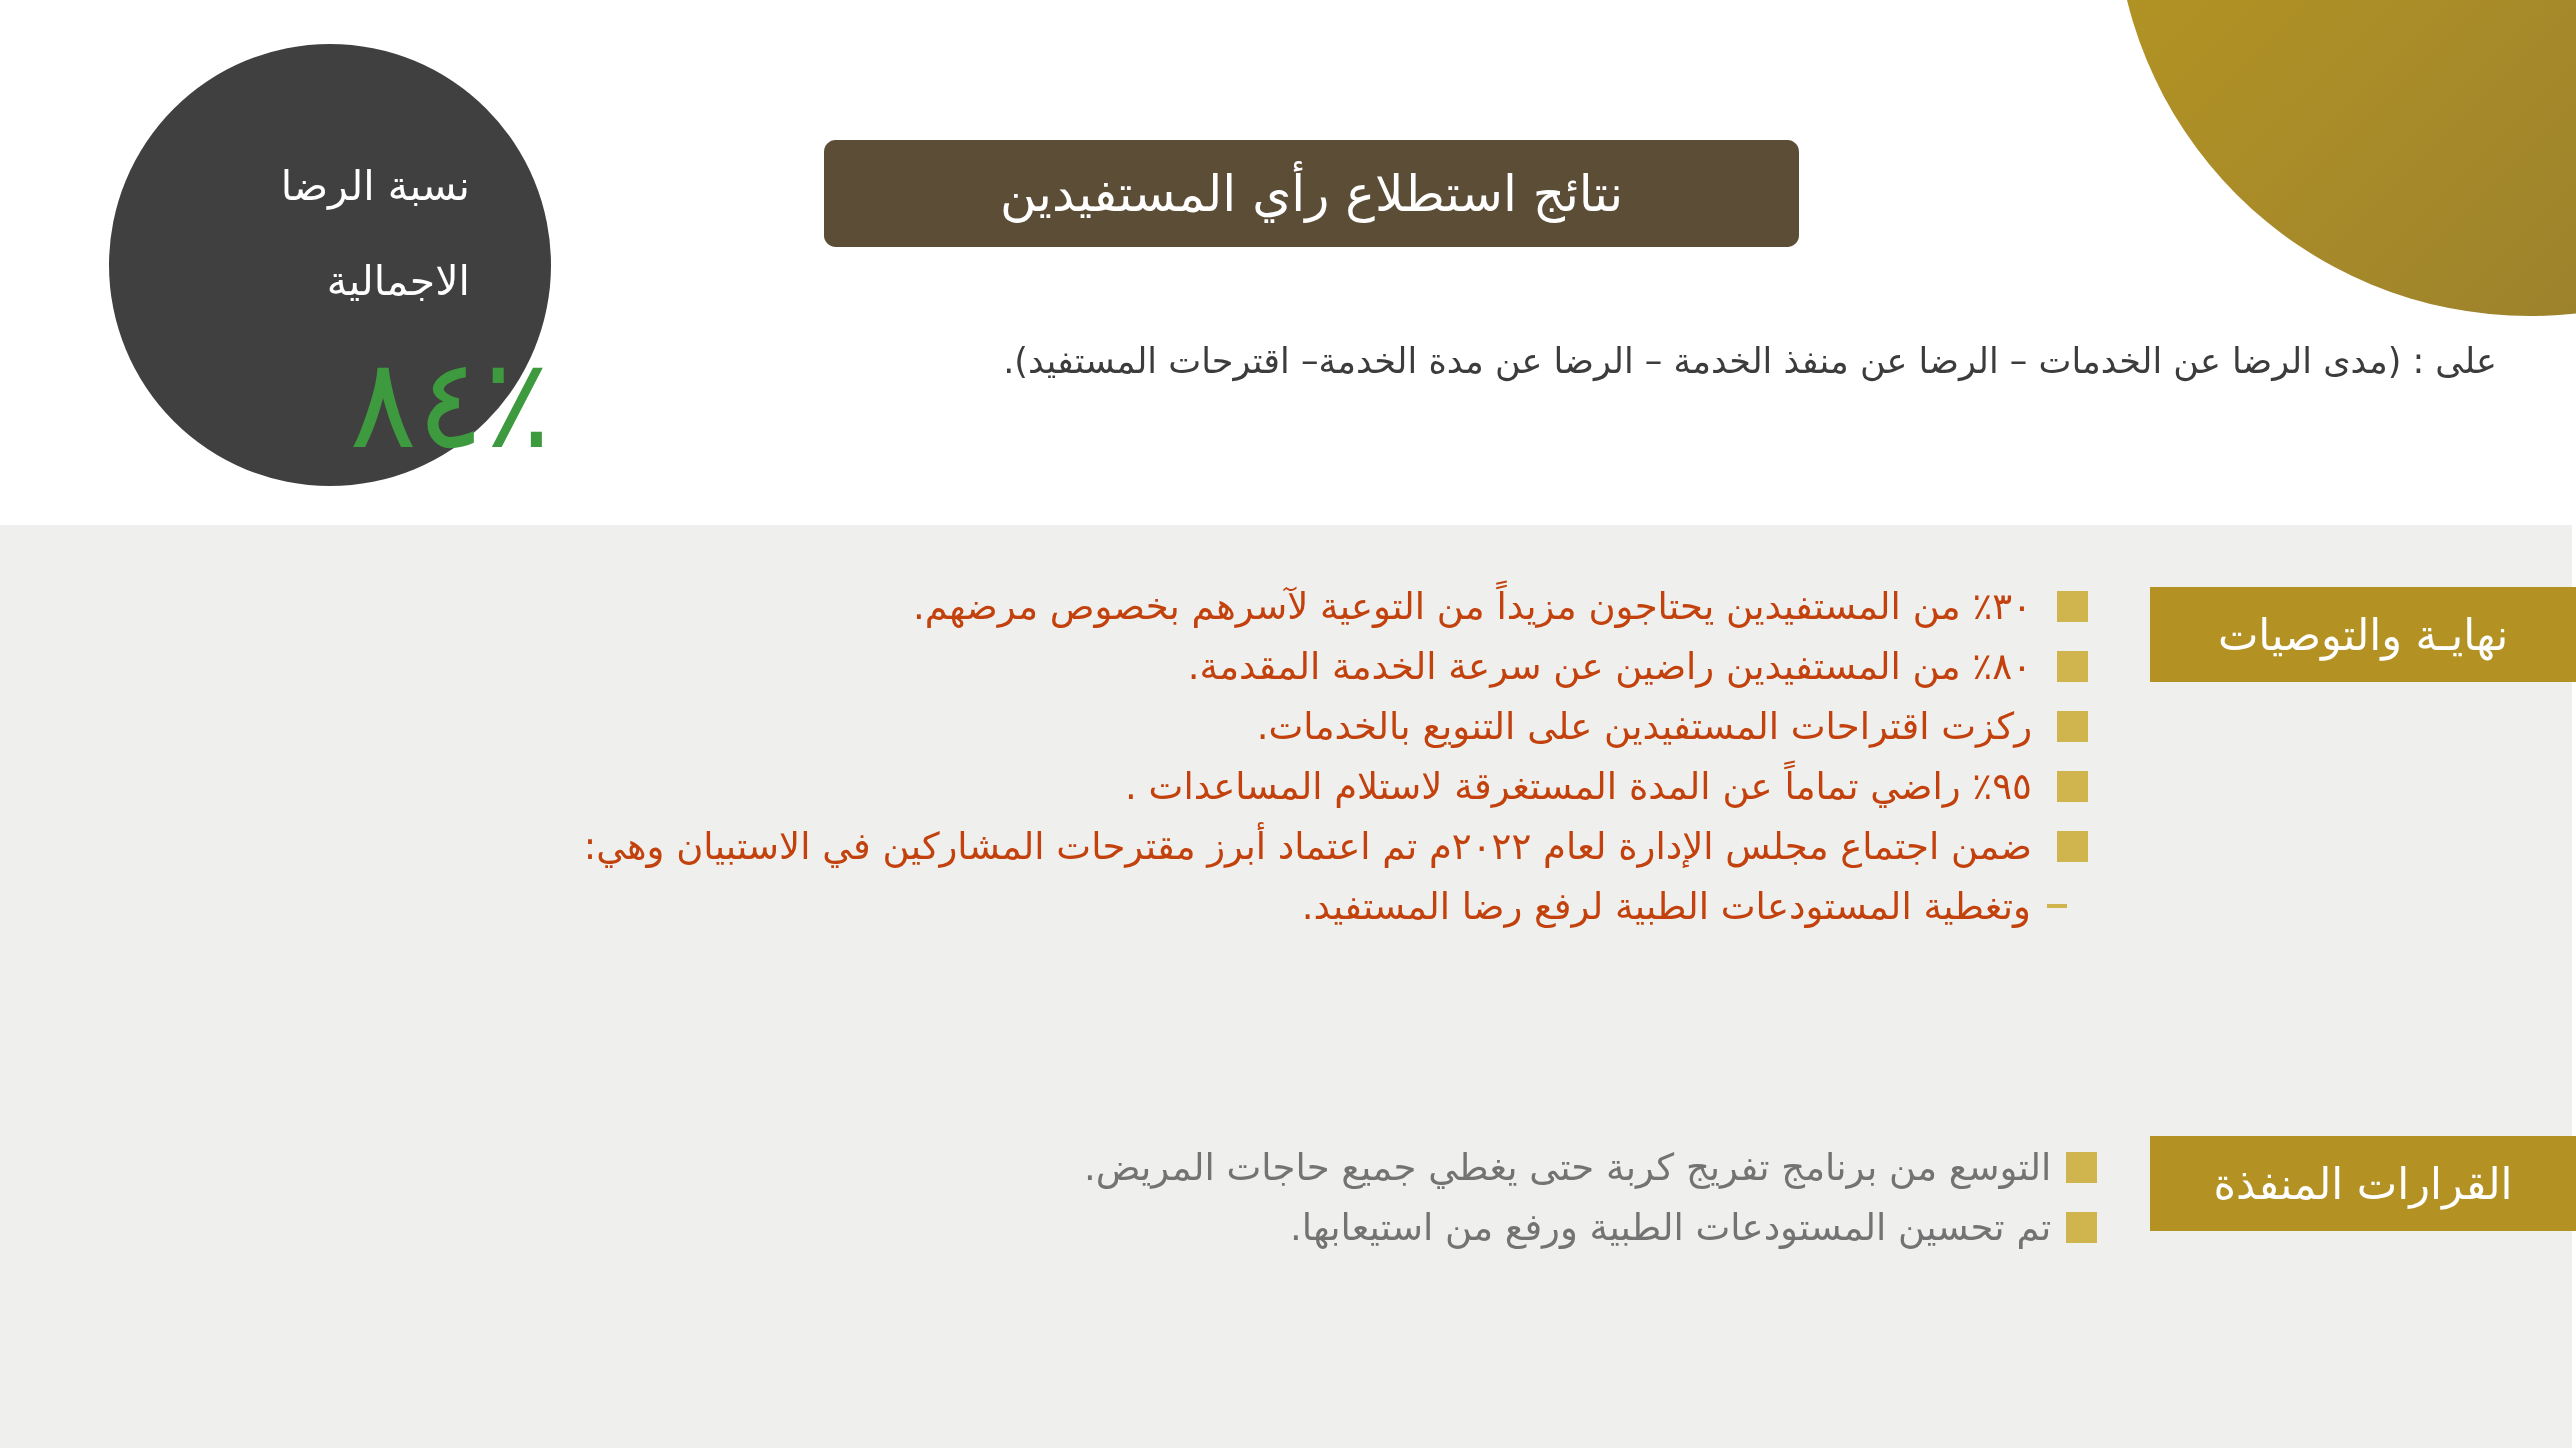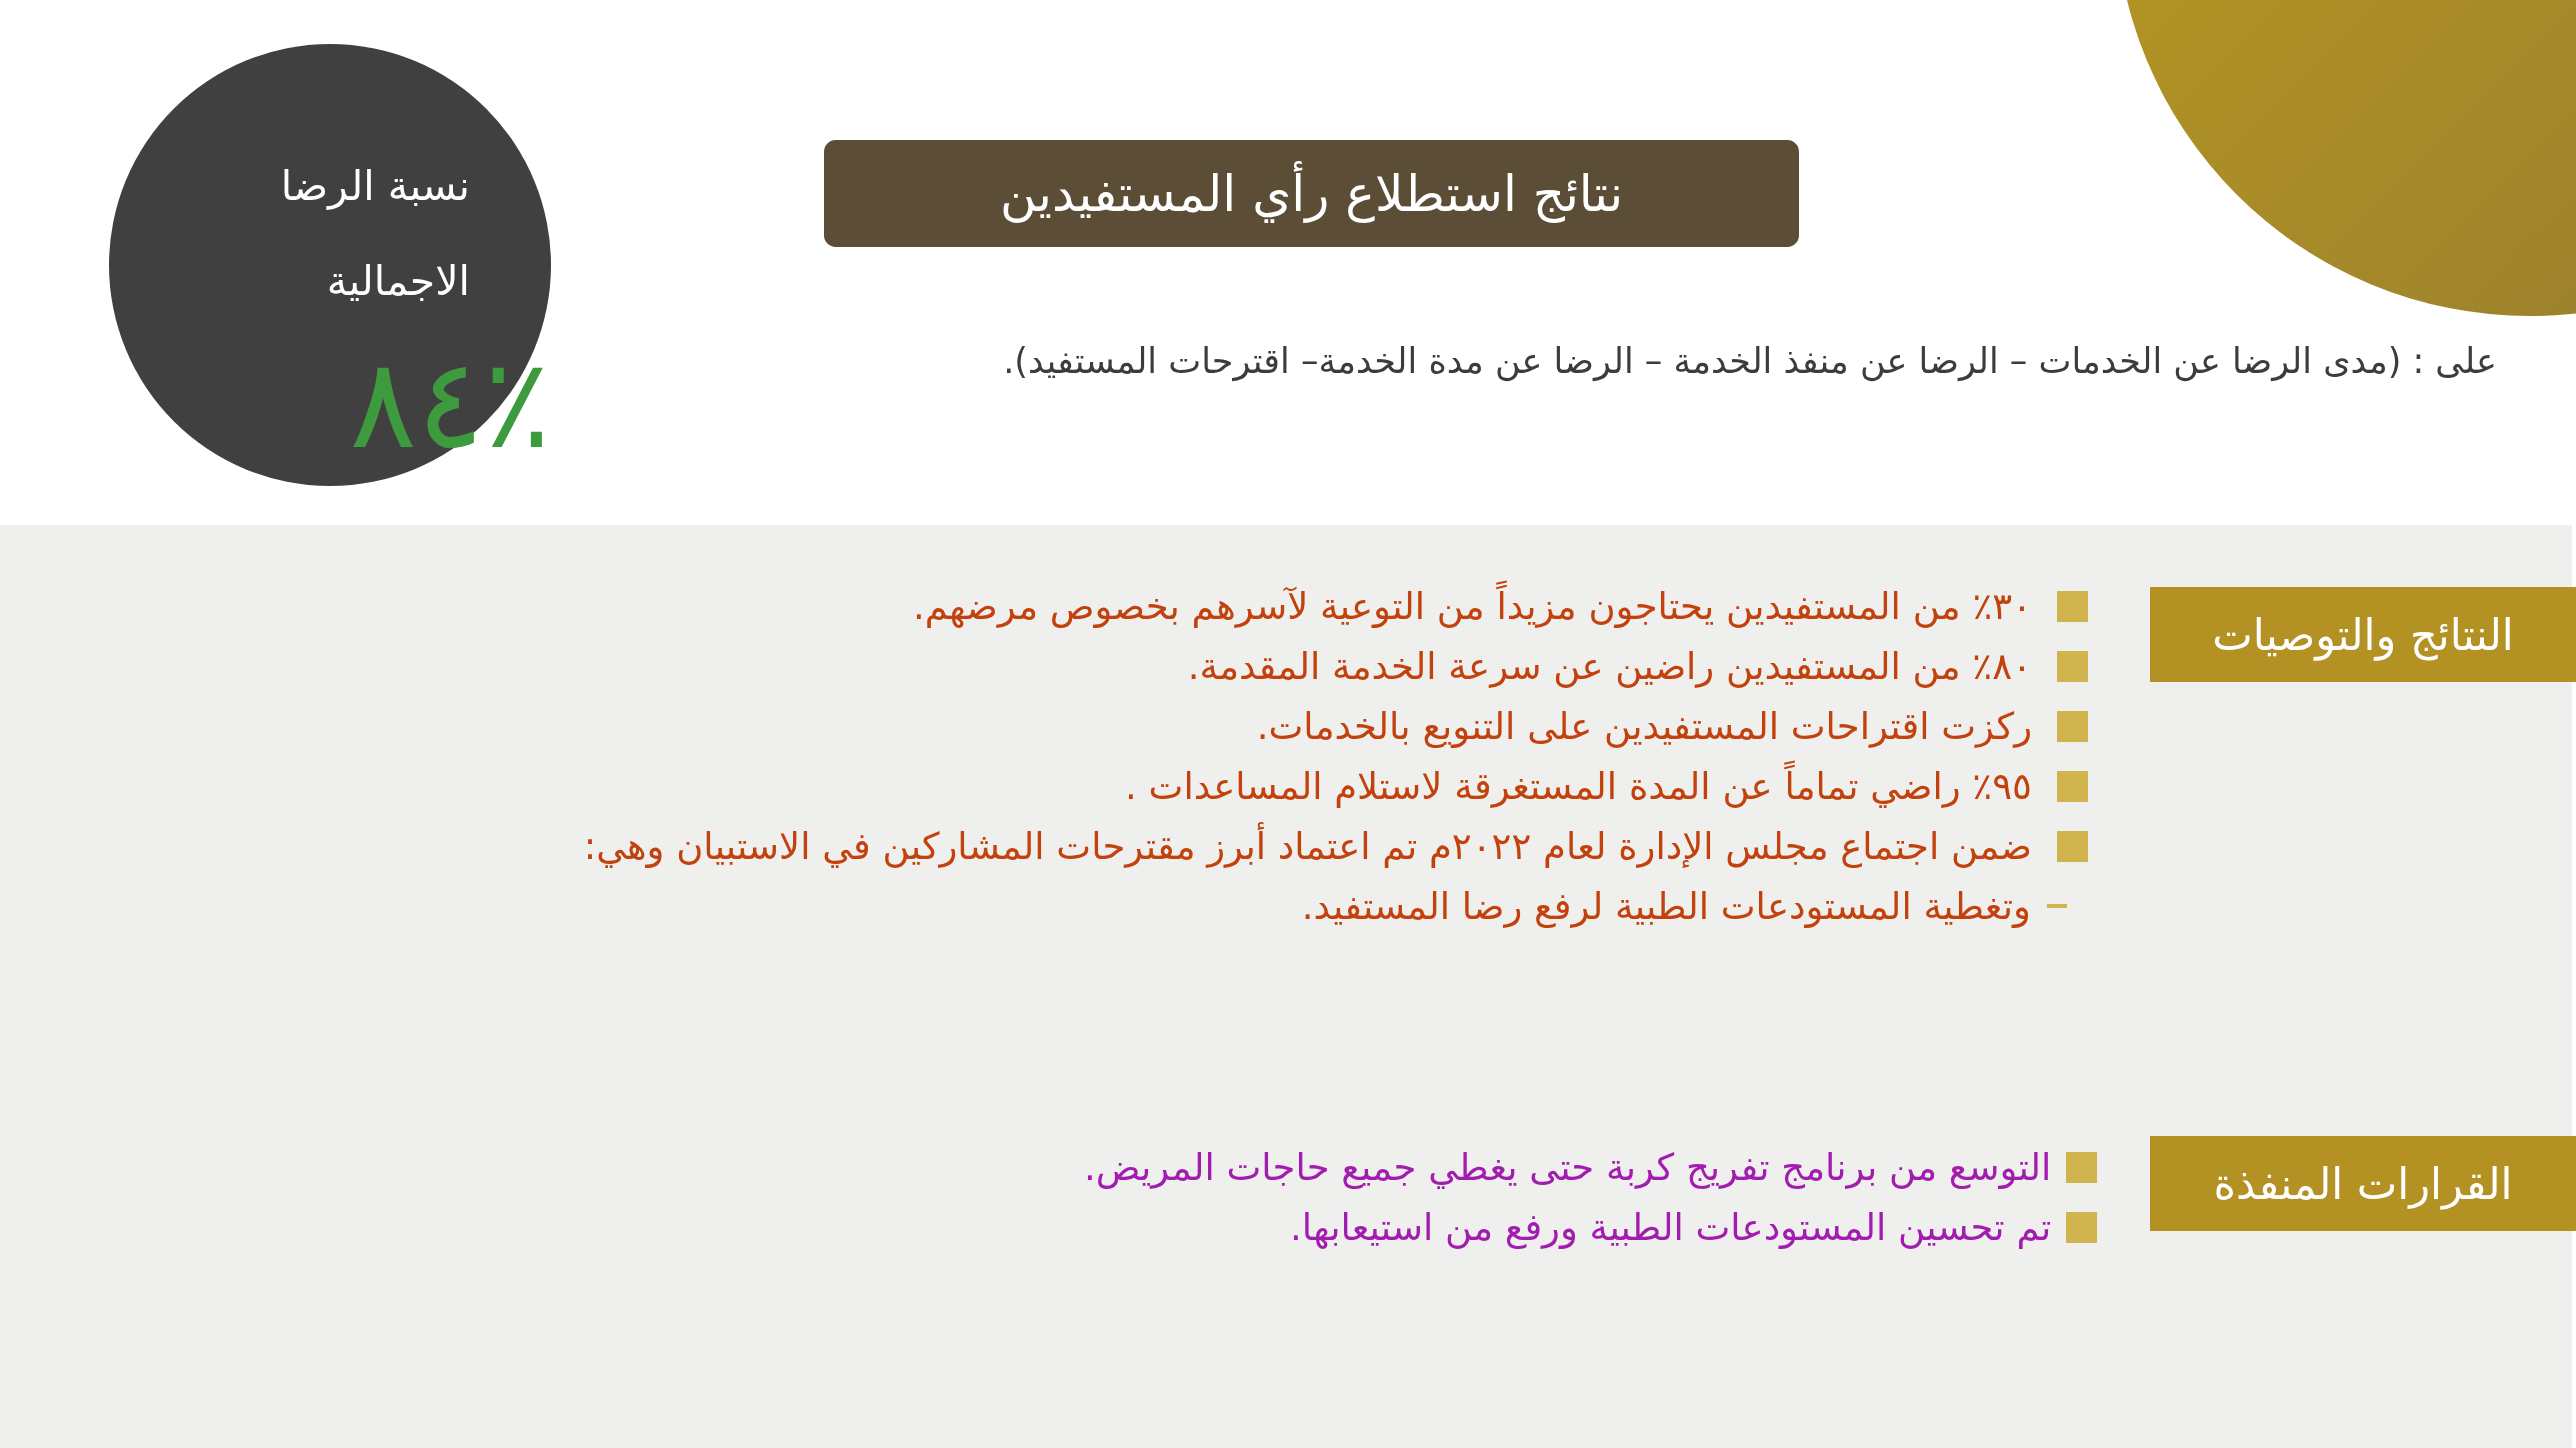--- a/index.html
+++ b/index.html
@@ -142,21 +142,21 @@
     }
     .findings {
       right: 488px;
       top: 576px;
       color: #c2410c;
       font-size: 37px;
     }
     .decisions {
       right: 479px;
       top: 1137px;
-      color: #a21caf;
+      color: #737373;
       font-size: 37px;
     }
     .decisions li {
       height: 60px;
     }
   </style>
 </head>
 <body>
 
 <div class="gold-arc"></div>
@@ -170,21 +170,21 @@
   <span>نتائج استطلاع رأي المستفيدين</span>
 </div>
 
 <div class="intro">
   <div>على : (مدى الرضا عن الخدمات – الرضا عن منفذ الخدمة – الرضا عن مدة الخدمة– اقترحات المستفيد).</div>
 </div>
 
 <div class="gray-band"></div>
 
 <div class="section-label" style="top:587px;">
-  <span>النتائج والتوصيات</span>
+  <span>نهايـة والتوصيات</span>
 </div>
 
 <ul class="list findings">
   <li>
     <span class="bullet-sq"></span>
     <span>٣٠٪ من المستفيدين يحتاجون مزيداً من التوعية لآسرهم بخصوص مرضهم.</span>
   </li>
   <li>
     <span class="bullet-sq"></span>
     <span>٨٠٪ من المستفيدين راضين عن سرعة الخدمة المقدمة.</span>

